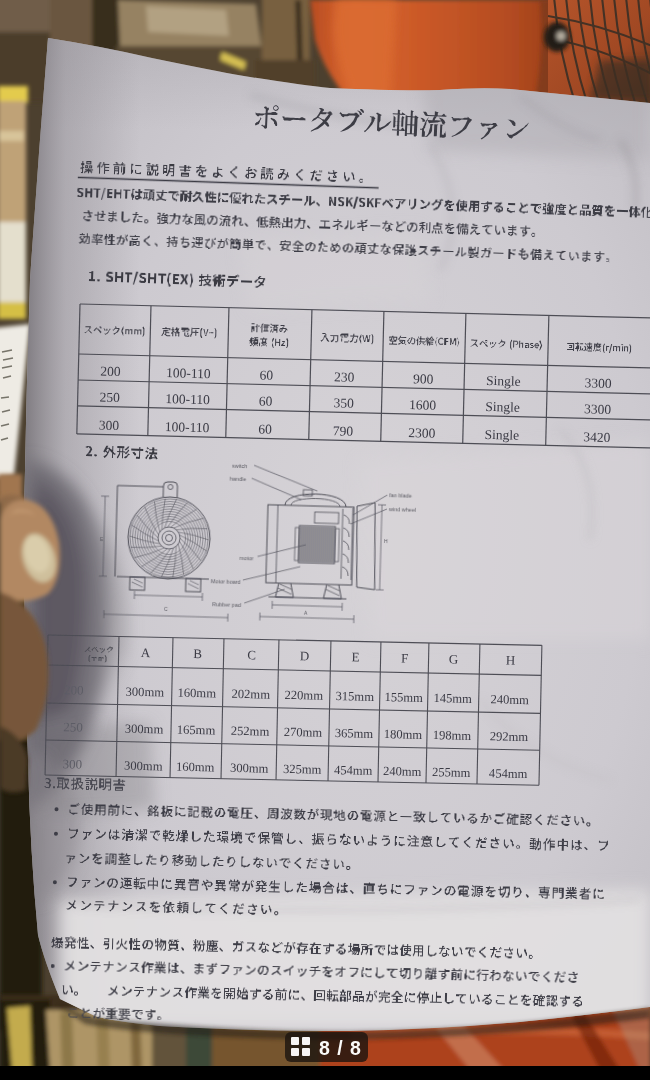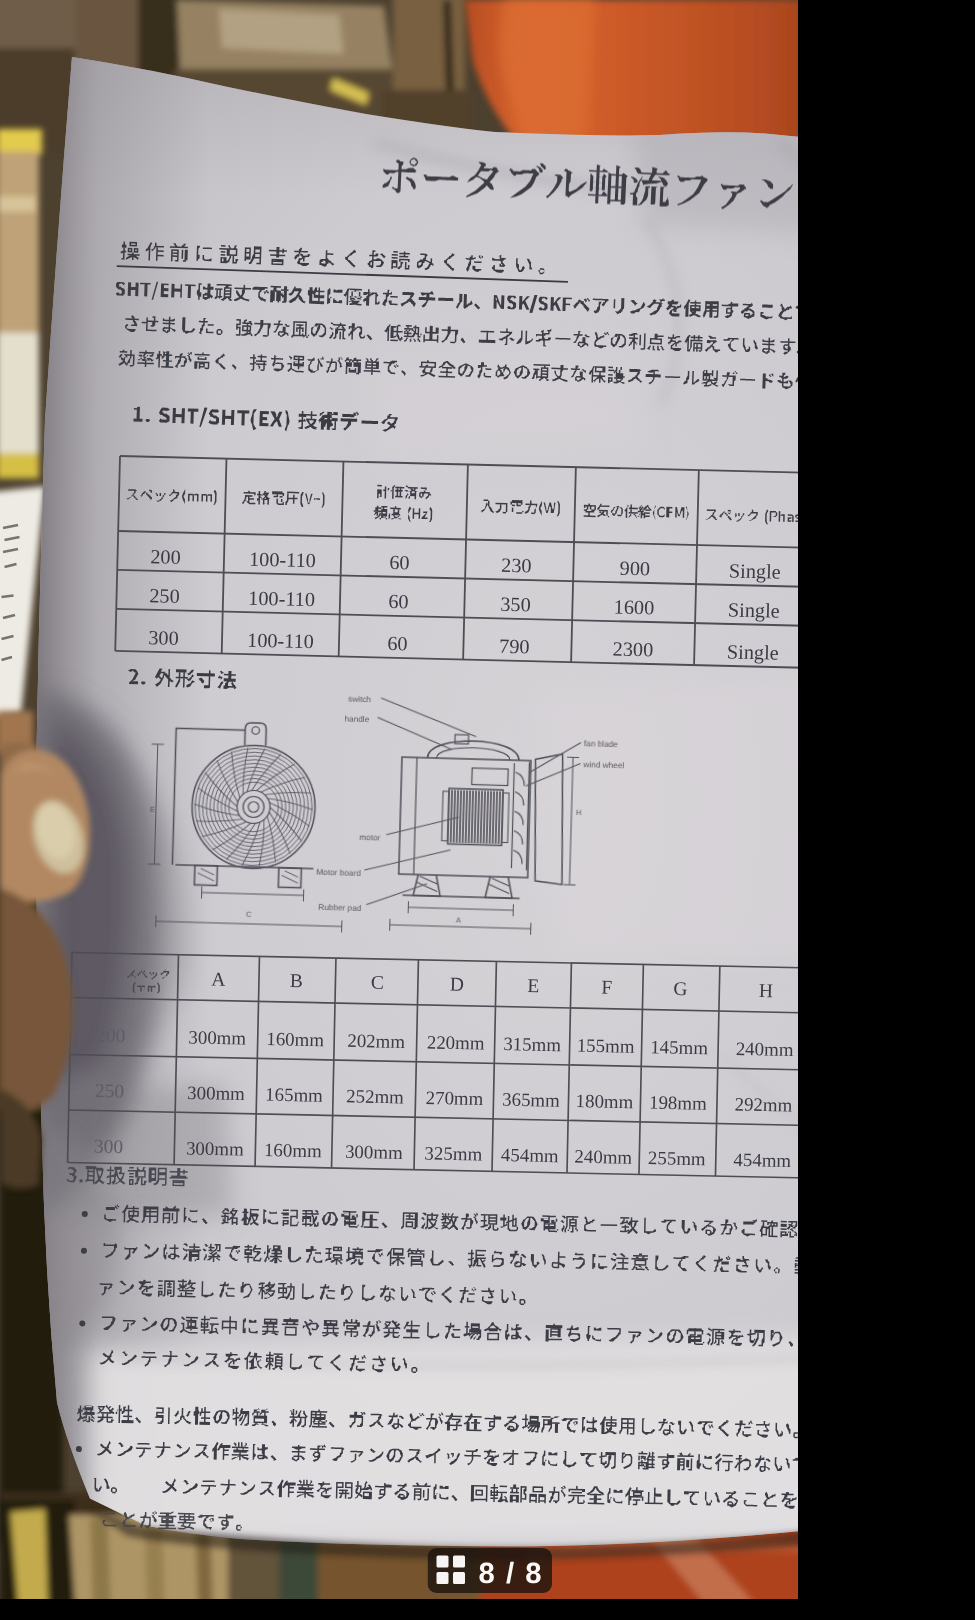--- a/index.html
+++ b/index.html
@@ -1,14 +1,14 @@
 <!DOCTYPE html>
 <html><head><meta charset="utf-8"><style>
 html,body{margin:0;padding:0;background:#000}
-#c{position:relative;width:532px;height:1080px;overflow:hidden;font-family:"Liberation Sans",sans-serif}
+#c{position:relative;width:650px;height:1080px;overflow:hidden;font-family:"Liberation Sans",sans-serif}
 </style></head><body>
 <div id="c">
 <svg width="650" height="1080" viewBox="0 0 650 1080">
 <defs>
 <filter id="b2" x="-30%" y="-30%" width="160%" height="160%">
           <feGaussianBlur stdDeviation="2"></feGaussianBlur>
         </filter>
 <filter id="b4" x="-40%" y="-40%" width="180%" height="180%">
           <feGaussianBlur stdDeviation="4"></feGaussianBlur>
         </filter>

